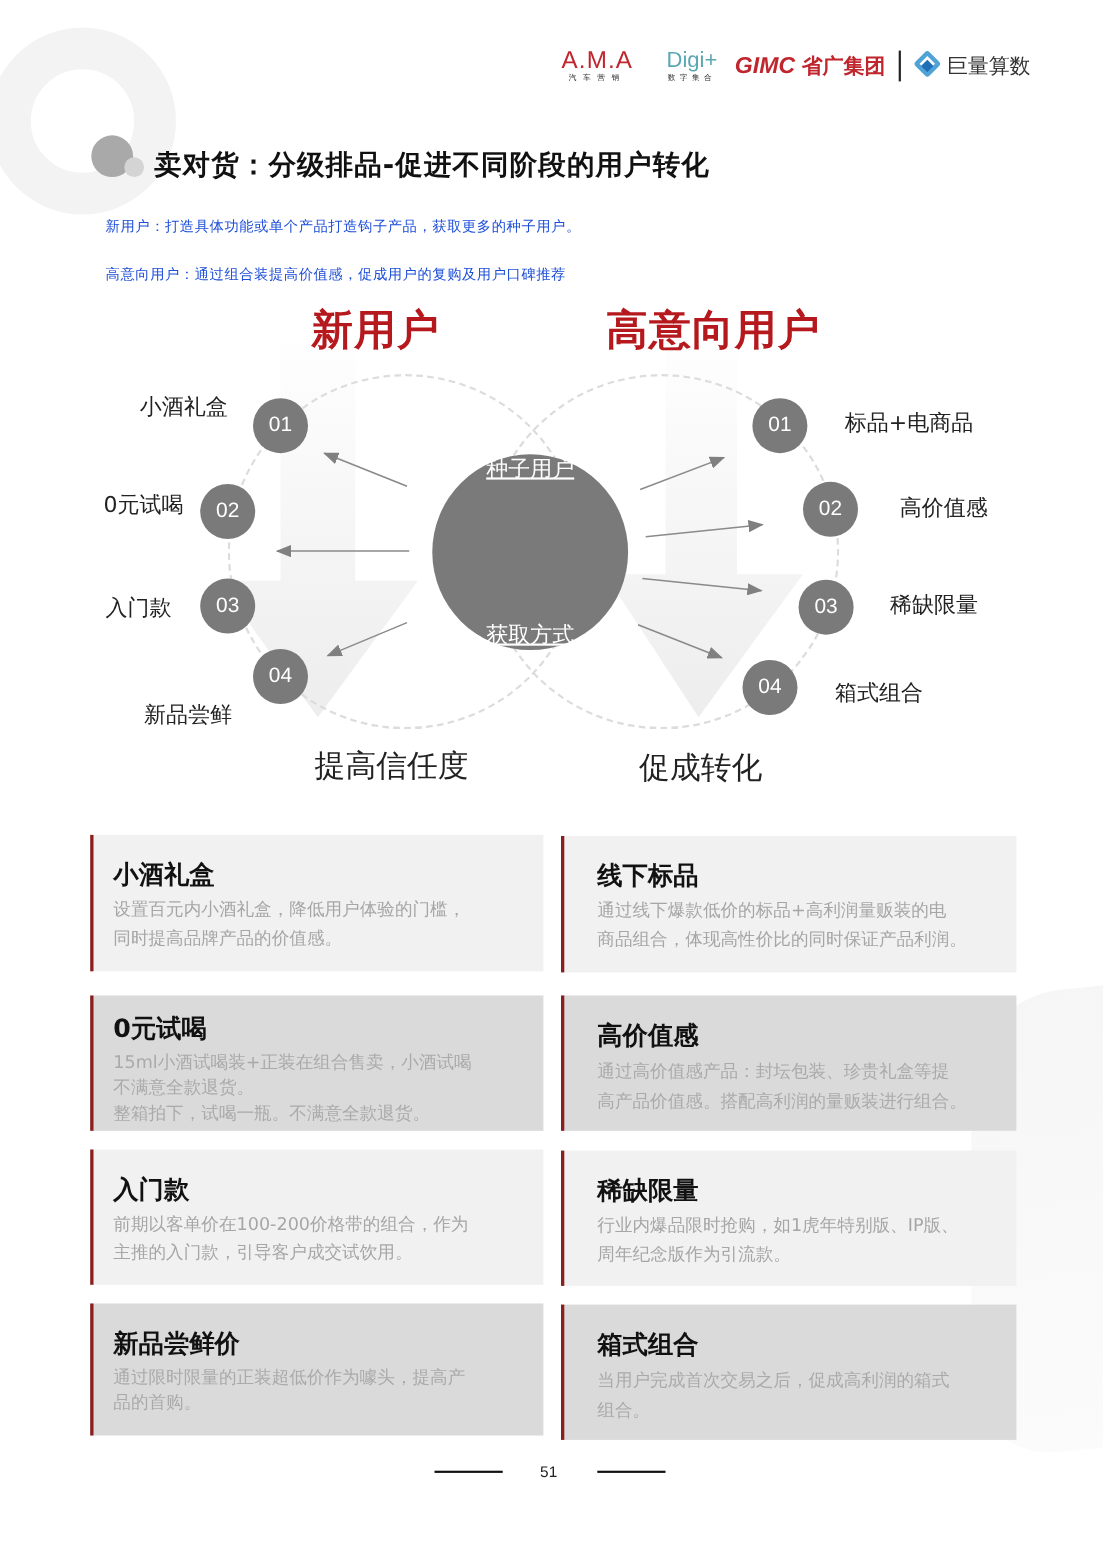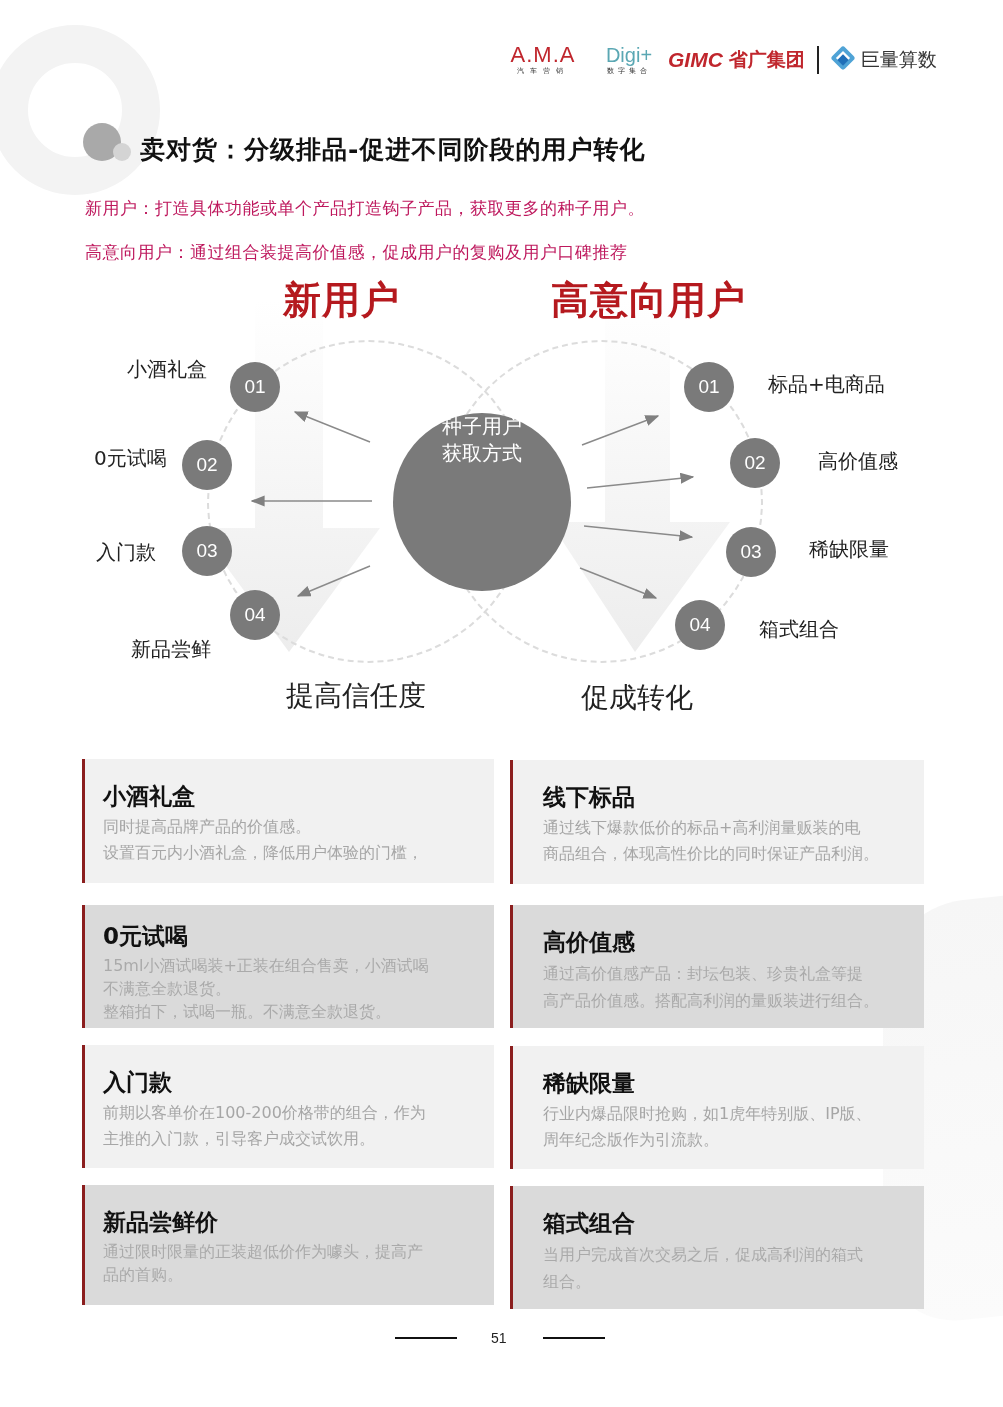--- a/index.html
+++ b/index.html
@@ -25,31 +25,31 @@
   .logo-divider { width: 2px; height: 28px; background: #222; margin: 0 12px; }
   .logo-jl-icon { width: 24px; height: 24px; position: relative; }
   .logo-jl-icon .d1 { position: absolute; left: 3px; top: 1px; width: 18px; height: 18px; transform: rotate(45deg); border: 4px solid #4fa3d6; border-radius: 3px; }
   .logo-jl-icon .d2 { position: absolute; left: 8px; top: 8px; width: 8px; height: 8px; transform: rotate(45deg); background: #1f6fb8; }
   .logo-jl-text { margin-left: 6px; font-size: 19px; color: #333; }
 
   
   .title-dot-big { position: absolute; left: 83px; top: 123px; width: 38px; height: 38px; border-radius: 50%; background: #a9a9a9; }
   .title-dot-small { position: absolute; left: 113px; top: 143px; width: 18px; height: 18px; border-radius: 50%; background: #d4d4d4; }
   .page-title { position: absolute; left: 140px; top: 133px; font-size: 25px; font-weight: bold; color: #111; letter-spacing: 1px; }
-  .intro { position: absolute; left: 85px; font-size: 17px; color: #be185d; letter-spacing: 0.5px; }
+  .intro { position: absolute; left: 96px; font-size: 13px; color: #1d4ed8; letter-spacing: 0.5px; }
   .intro-1 { top: 197px; }
   .intro-2 { top: 241px; }
 
   
   .diagram { position: absolute; left: 0; top: 270px; width: 1003px; height: 440px; }
   .col-head { position: absolute; font-size: 38px; font-weight: bold; color: #b5191e; letter-spacing: 1px; }
   .big-arrow { position: absolute; }
   .ring { position: absolute; border-radius: 50%; border: 2px dashed #dcdcdc; }
   .center { position: absolute; left: 393px; top: 143px; width: 178px; height: 178px; border-radius: 50%; background: #7a7a7a;
-    color: #fff; font-size: 20px; display: flex; flex-direction: column; align-items: center; justify-content: flex-start; line-height: 27px; }
+    color: #fff; font-size: 20px; display: flex; flex-direction: column; align-items: center; justify-content: space-between; line-height: 27px; text-decoration: underline; }
   .num { position: absolute; width: 50px; height: 50px; border-radius: 50%; background: #7a7a7a; color: #fff;
     font-size: 19px; display: flex; align-items: center; justify-content: center; font-family: "Liberation Sans", sans-serif; }
   .item-label { position: absolute; font-size: 20px; color: #222; white-space: nowrap; }
   .bottom-label { position: absolute; font-size: 28px; color: #222; }
   svg.arrows { position: absolute; left: 0; top: 0; }
 
   
   .card { position: absolute; width: 412px; border-left: 3px solid #8b1e1e; padding: 22px 0 0 18px; }
   .card.light { background: #f1f1f1; }
   .card.dark { background: #dadada; }
@@ -158,22 +158,22 @@
   <div class="item-label" style="left:768px;top:101px;">标品+电商品</div>
   <div class="item-label" style="left:818px;top:178px;">高价值感</div>
   <div class="item-label" style="left:809px;top:266px;">稀缺限量</div>
   <div class="item-label" style="left:759px;top:346px;">箱式组合</div>
   <div class="bottom-label" style="left:581px;top:409px;">促成转化</div>
 </div>
 
 <div class="card light" style="left:82px;top:759px;height:124px;">
   <div class="card-title">小酒礼盒</div>
   <div class="card-text">
+      <div>设置百元内小酒礼盒，降低用户体验的门槛，</div>
       <div>同时提高品牌产品的价值感。</div>
-      <div>设置百元内小酒礼盒，降低用户体验的门槛，</div>
     </div>
 </div>
 <div class="card dark" style="left:82px;top:905px;height:123px;padding-top:16px;">
   <div class="card-title">0元试喝</div>
   <div class="card-text">
       <div>15ml小酒试喝装+正装在组合售卖，小酒试喝</div>
       <div>不满意全款退货。</div>
       <div>整箱拍下，试喝一瓶。不满意全款退货。</div>
     </div>
 </div>

